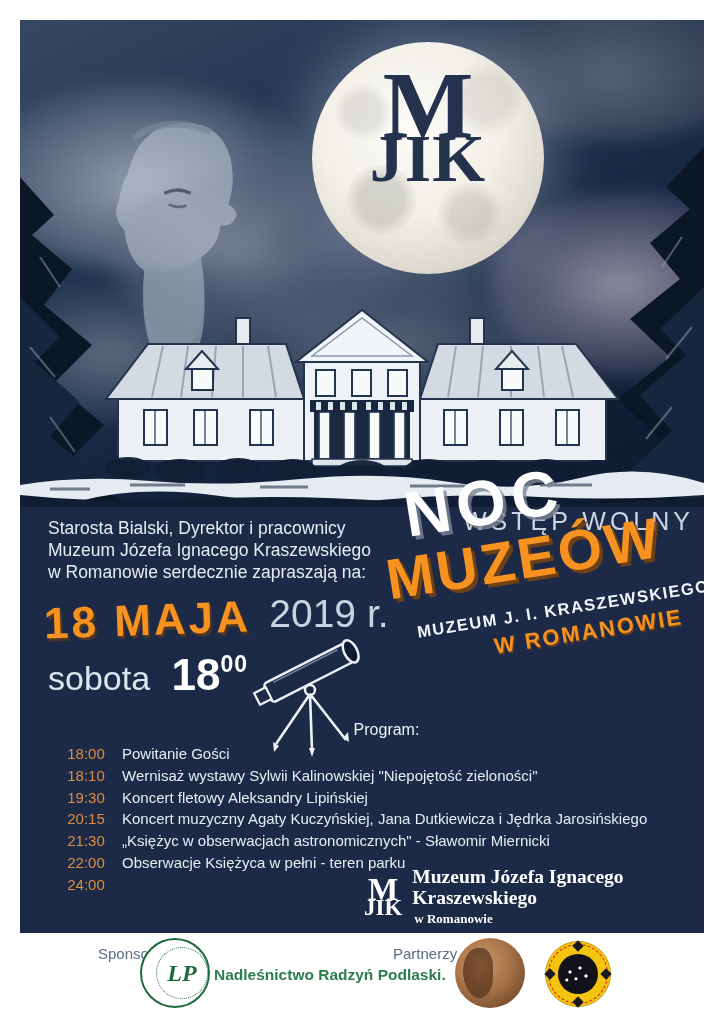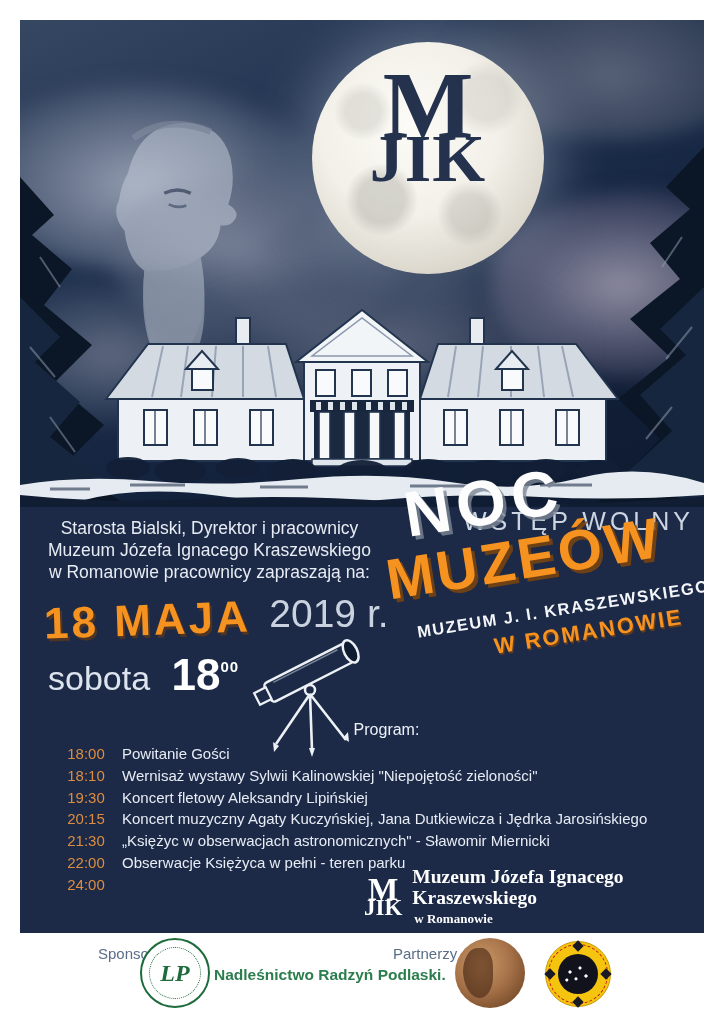--- a/index.html
+++ b/index.html
@@ -38,28 +38,28 @@
   .trees{position:absolute;bottom:0;}
   .trees.left{left:0;} .trees.right{right:0;}
 
   .house{position:absolute;left:68px;top:252px;width:548px;height:238px;}
 
   .ground-strip{position:absolute;left:0;bottom:0;width:684px;height:36px;}
 
   
   .free-entry{position:absolute;right:10px;top:487px;width:250px;text-align:right;
               color:#ccd5e1;font-size:25px;letter-spacing:4px;}
-  .invitation{position:absolute;left:28px;top:497px;color:#e7ecf4;font-size:17.5px;line-height:22px;text-align:center;}
+  .invitation{position:absolute;left:28px;top:497px;color:#e7ecf4;font-size:17.5px;line-height:22px;}
   .date-row{position:absolute;left:24px;top:572px;white-space:nowrap;}
   .day-month{display:inline-block;color:#f6921f;font-size:44px;font-weight:bold;letter-spacing:3px;
              transform:rotate(-2deg);text-shadow:2px 3px 0 rgba(120,60,8,.55);}
   .year{display:inline-block;color:#c9d2de;font-size:39px;margin-left:14px;vertical-align:8px;}
   .sobota-row{position:absolute;left:28px;top:630px;color:#dde4ee;font-size:34px;}
   .hour{font-size:44px;font-weight:bold;color:#fff;margin-left:12px;}
-  .minutes{font-size:15px;font-weight:bold;color:#fff;vertical-align:18px;letter-spacing:1px;}
+  .minutes{font-size:23px;font-weight:bold;color:#fff;vertical-align:18px;letter-spacing:1px;}
 
   .telescope{position:absolute;left:228px;top:588px;width:130px;height:150px;}
 
   .title-block{position:absolute;left:352px;top:468px;width:340px;transform:rotate(-9deg);
                transform-origin:left top;}
   .t-noc{display:block;margin-left:28px;color:#fdfdfd;font-size:64px;font-weight:bold;
          letter-spacing:6px;line-height:1;text-shadow:3px 4px 0 rgba(125,135,150,.8);}
   .t-muzeow{display:block;color:#f6921f;font-size:57px;font-weight:bold;letter-spacing:3px;
             line-height:1.05;text-shadow:3px 4px 0 rgba(130,70,10,.8);}
   .t-sub1{display:block;margin-top:16px;color:#f3f5f9;font-size:16.5px;font-weight:bold;
@@ -78,21 +78,21 @@
   .ml-mono .m-top{font-size:32px;display:block;}
   .ml-mono .m-bottom{font-size:23px;display:block;margin-top:-9px;}
   .ml-text{font-family:"Liberation Serif",serif;}
   .ml-name{font-size:19.5px;font-weight:bold;line-height:1.1;}
   .ml-loc{font-size:13px;font-weight:bold;margin-top:2px;margin-left:2px;}
 
   
   .footer{position:absolute;left:0;top:933px;width:724px;height:91px;background:#fff;}
   .sponsor-label{position:absolute;left:98px;top:12px;color:#5a6d88;font-size:15px;}
   .lp-logo{position:absolute;left:140px;top:5px;width:66px;height:66px;border-radius:50%;
-           border:2.5px solid #1e6b3c;background:#fff;display:flex;align-items:center;justify-content:center;}
+           border:2.5px solid #1e6b3c;background:#fff;display:flex;align-items:center;justify-content:flex-end;}
   .lp-inner{width:50px;height:50px;border-radius:50%;border:1.5px dotted #1e6b3c;
             display:flex;align-items:center;justify-content:center;}
   .lp-mark{color:#1e6b3c;font-weight:bold;font-style:italic;font-size:24px;font-family:"Liberation Serif",serif;}
   .sponsor-name{position:absolute;left:214px;top:33px;color:#2c7d4e;font-size:15.5px;font-weight:bold;}
   .partners-label{position:absolute;left:393px;top:12px;color:#5a6d88;font-size:15px;}
   .medal-logo{position:absolute;left:455px;top:5px;width:70px;height:70px;border-radius:50%;
               background:radial-gradient(circle at 38% 35%,#c99a68 0%,#a8734a 45%,#7a4e2c 80%,#5d3a1f 100%);
               overflow:hidden;}
   .medal-profile{position:absolute;left:8px;top:10px;width:30px;height:50px;
               background:radial-gradient(ellipse at 60% 40%,#6b4325 0%,#5a3720 70%,transparent 75%);
@@ -223,21 +223,21 @@
       <path d="M0,24 Q90,33 180,28 T380,31 T684,26 L684,36 L0,36 Z" fill="#101d33"></path>
       <path d="M30,18 h40 M110,14 h55 M240,16 h48 M390,15 h60 M520,14 h52" stroke="#22324c" stroke-width="3" opacity="0.6"></path>
     </svg>
   </div>
 
   <div class="free-entry">WSTĘP WOLNY</div>
 
   <div class="invitation">
     <div>Starosta Bialski, Dyrektor i pracownicy</div>
     <div>Muzeum Józefa Ignacego Kraszewskiego</div>
-    <div>w Romanowie pracownicy zapraszają na:</div>
+    <div>w Romanowie serdecznie zapraszają na:</div>
   </div>
 
   <div class="date-row">
     <span class="day-month">18 MAJA</span>
     <span class="year">2019 r.</span>
   </div>
   <div class="sobota-row">
     <span>sobota</span>
     <span class="hour">18</span><span class="minutes">00</span>
   </div>

